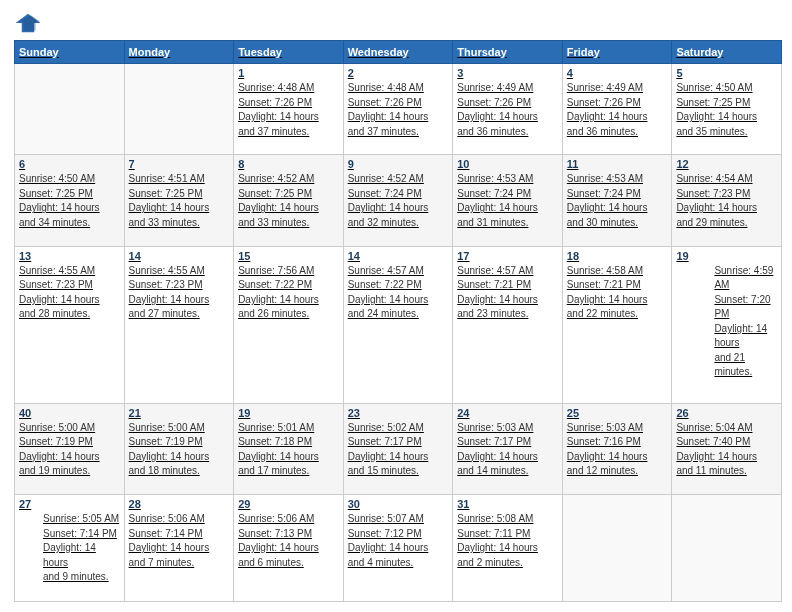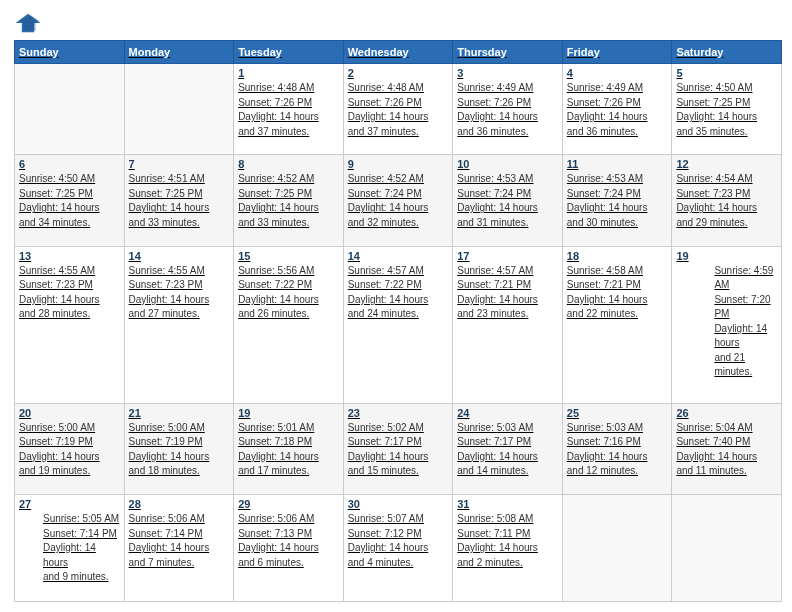--- a/index.html
+++ b/index.html
@@ -234,21 +234,21 @@
           </td>
           <td>
             <span class="day-num">14</span>
             <div class="cell-info" style="white-space: pre-line;">Sunrise: 4:55 AM
 Sunset: 7:23 PM
 Daylight: 14 hours
 and 27 minutes.</div>
           </td>
           <td>
             <span class="day-num">15</span>
-            <div class="cell-info" style="white-space: pre-line;">Sunrise: 5:56 AM
+            <div class="cell-info" style="white-space: pre-line;">Sunrise: 7:56 AM
 Sunset: 7:22 PM
 Daylight: 14 hours
 and 26 minutes.</div>
           </td>
           <td>
             <span class="day-num">14</span>
             <div class="cell-info" style="white-space: pre-line;">Sunrise: 4:57 AM
 Sunset: 7:22 PM
 Daylight: 14 hours
 and 24 minutes.</div>
@@ -270,21 +270,21 @@
           <td>
             <span class="day-num">19</span>
             <div class="cell-info" style="white-space: pre-line; margin-left: 38px;">Sunrise: 4:59 AM
 Sunset: 7:20 PM
 Daylight: 14 hours
 and 21 minutes.</div>
           </td>
         </tr>
         <tr>
           <td>
-            <span class="day-num">20</span>
+            <span class="day-num">40</span>
             <div class="cell-info" style="white-space: pre-line;">Sunrise: 5:00 AM
 Sunset: 7:19 PM
 Daylight: 14 hours
 and 19 minutes.</div>
           </td>
           <td>
             <span class="day-num">21</span>
             <div class="cell-info" style="white-space: pre-line;">Sunrise: 5:00 AM
 Sunset: 7:19 PM
 Daylight: 14 hours

